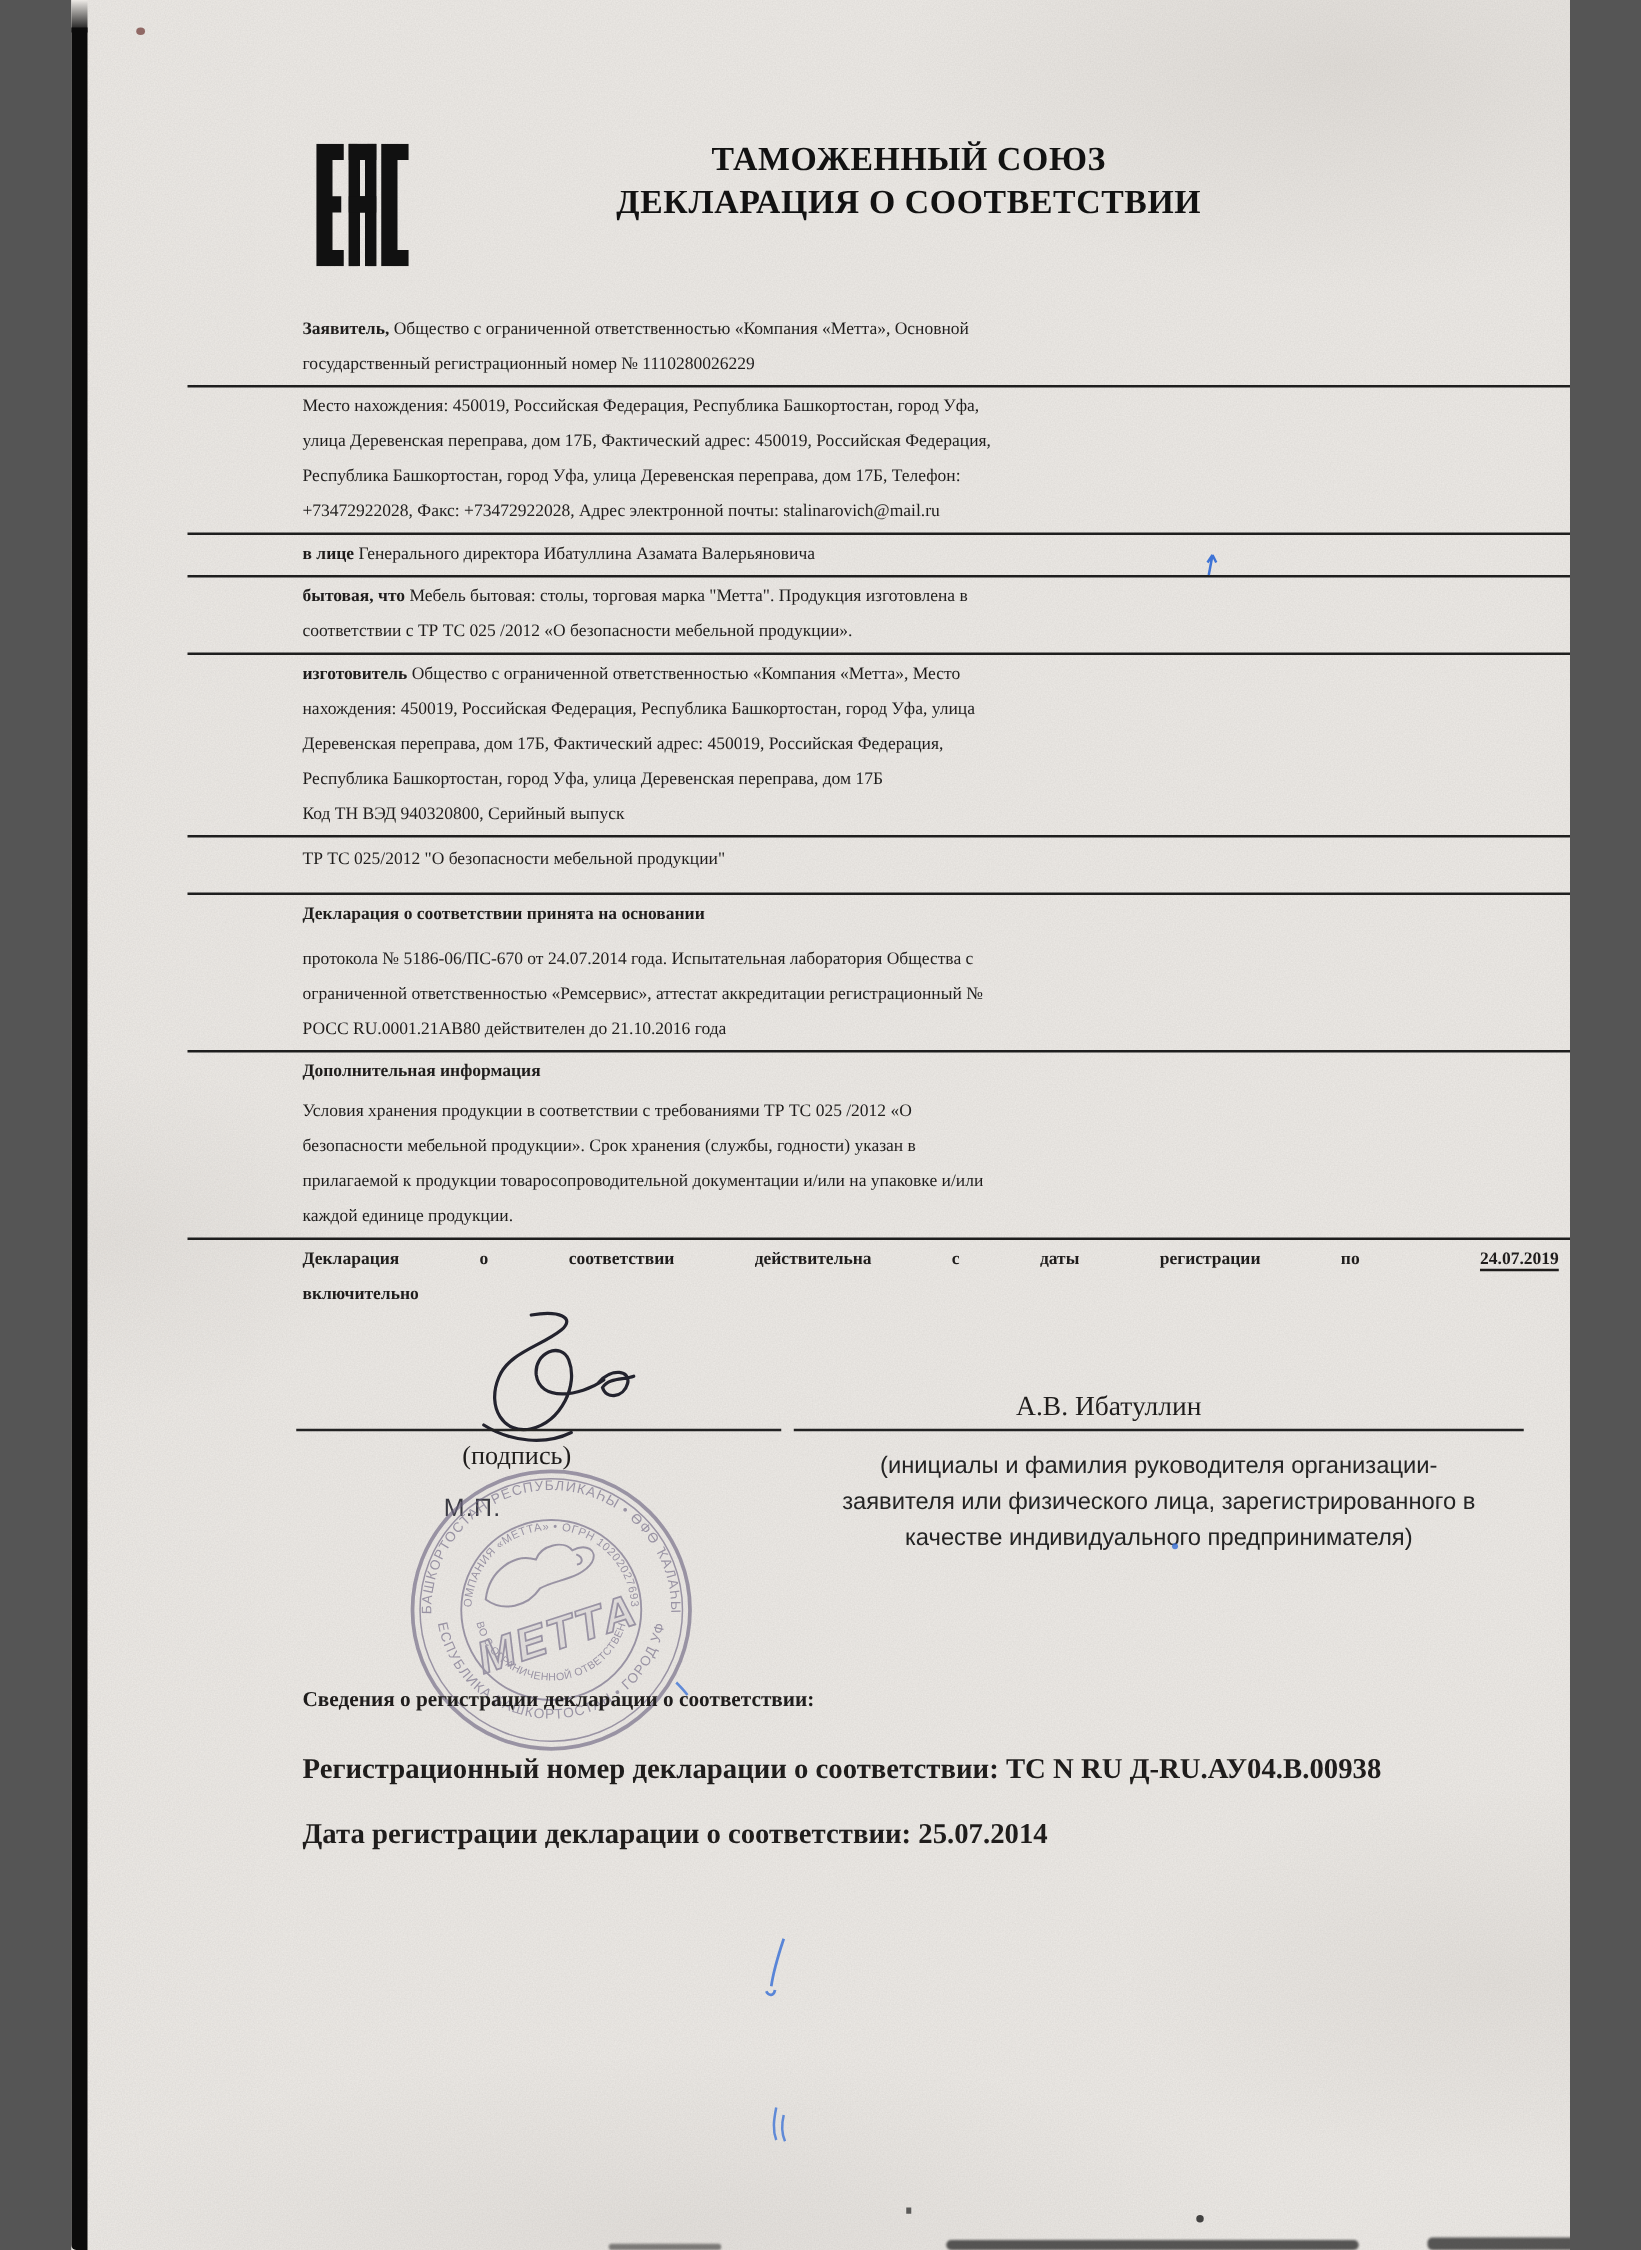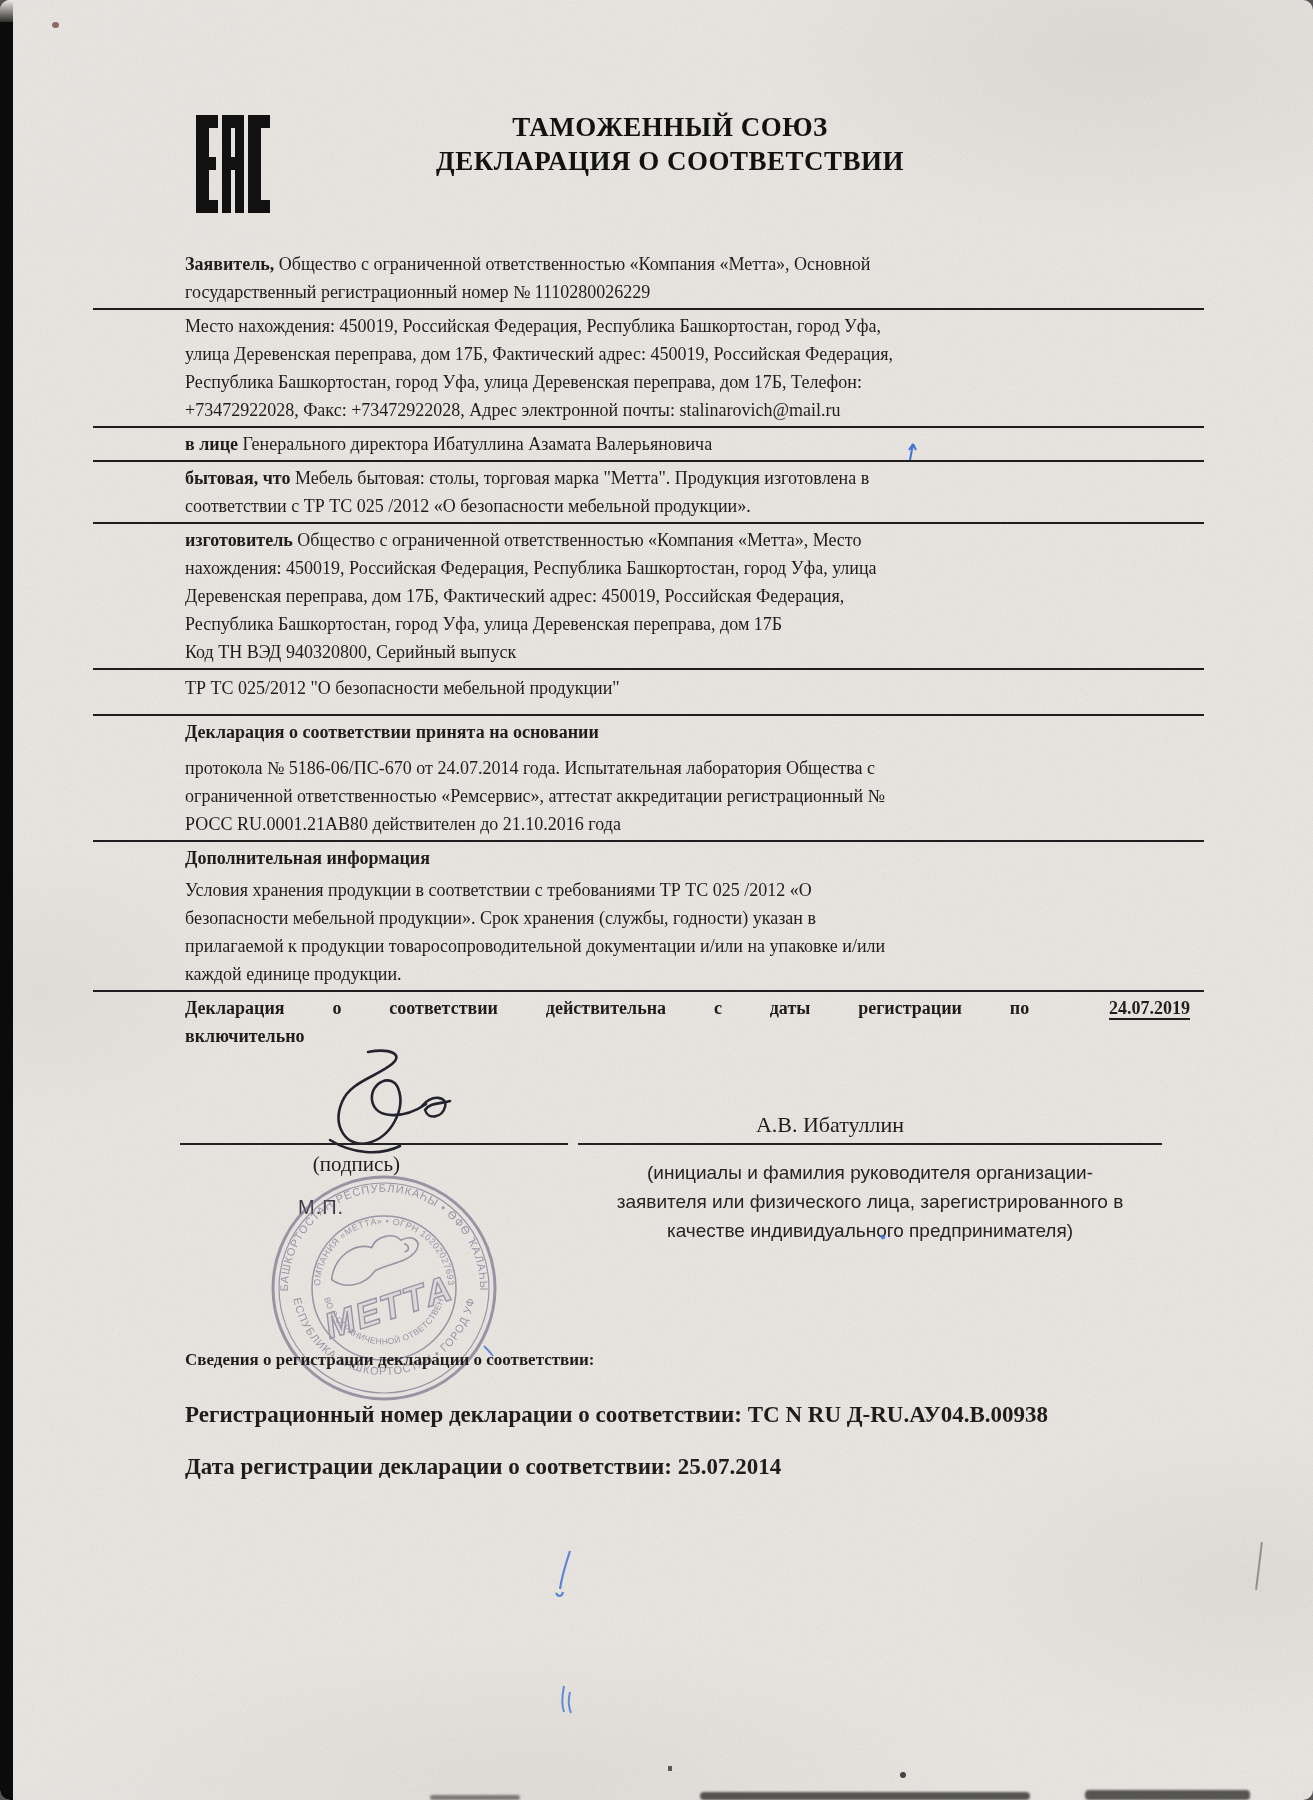--- a/index.html
+++ b/index.html
@@ -1,32 +1,32 @@
 <!DOCTYPE html>
 <html><head>
 <meta charset="utf-8">
 <style>
   html,body{margin:0;padding:0;background:#555;}
-  .page{position:relative;width:1313px;height:1800px;margin:0 auto;overflow:hidden;
+  .page{position:relative;width:1199px;height:1800px;margin:0 auto;overflow:hidden;
     background:#edeae6;
     background-image:
       radial-gradient(ellipse 600px 300px at 85% 3%, rgba(120,110,100,.10), transparent 60%),
       radial-gradient(ellipse 500px 260px at 95% 88%, rgba(120,110,100,.08), transparent 60%),
       radial-gradient(ellipse 700px 200px at 40% 99%, rgba(110,100,95,.07), transparent 70%),
       radial-gradient(ellipse 300px 200px at 3% 55%, rgba(110,100,95,.06), transparent 70%);
-    font-family:"Liberation Serif", serif;color:#1f1d1c;border-radius:10px;}
+    font-family:"Liberation Serif", serif;color:#1f1d1c;}
   .grain{position:absolute;inset:0;opacity:.30;pointer-events:none;}
   .scan-edge{position:absolute;left:0;top:22px;bottom:0;width:13px;background:#0b0b0b;border-radius:0 0 0 4px;}
   .scan-edge-top{position:absolute;left:0;top:0;width:13px;height:26px;background:linear-gradient(#edeae6,#0b0b0b);}
 
   .eac{position:absolute;left:196px;top:115px;}
   .titles{position:absolute;left:320px;top:110px;width:700px;text-align:center;
     font-weight:bold;font-size:27px;line-height:34px;letter-spacing:.5px;color:#121212;}
 
-  .col{position:absolute;left:185px;top:250px;width:1005px;font-size:18px;line-height:28px;}
+  .col{position:absolute;left:185px;top:250px;width:1005px;font-size:14px;line-height:28px;}
   .p{white-space:pre-line;}
   .lead{font-weight:bold;}
   .b{font-weight:bold;}
   .rule{height:2px;background:#1e1e1e;margin:2px -14px 2px -92px;}
   .rule.gap{margin-top:12px;}
   .mt4{margin-top:4px;}
   .jline{text-align:justify;text-align-last:justify;font-weight:bold;}
   .u{text-decoration:underline;text-underline-offset:4px;text-decoration-thickness:2px;margin-left:32px;}
 
   .absline{position:absolute;height:2px;background:#232323;}

